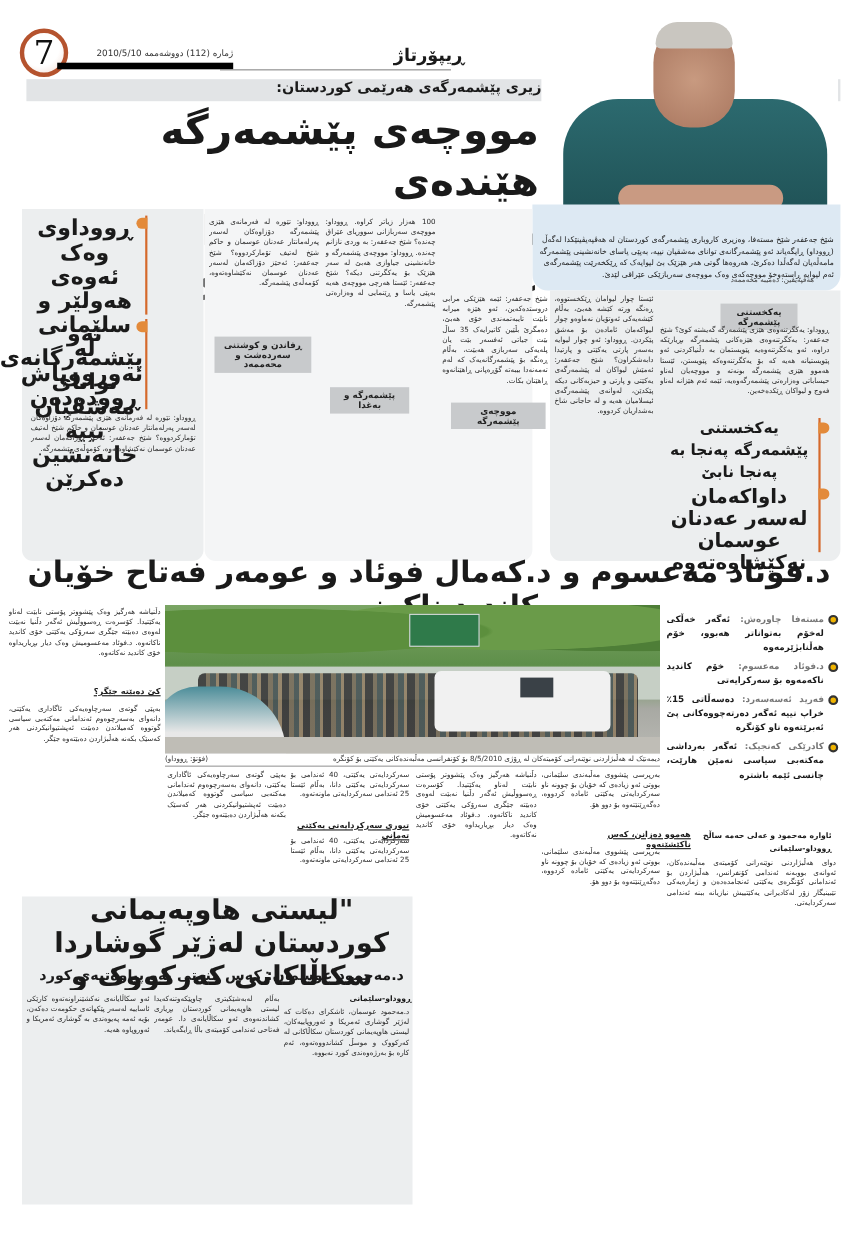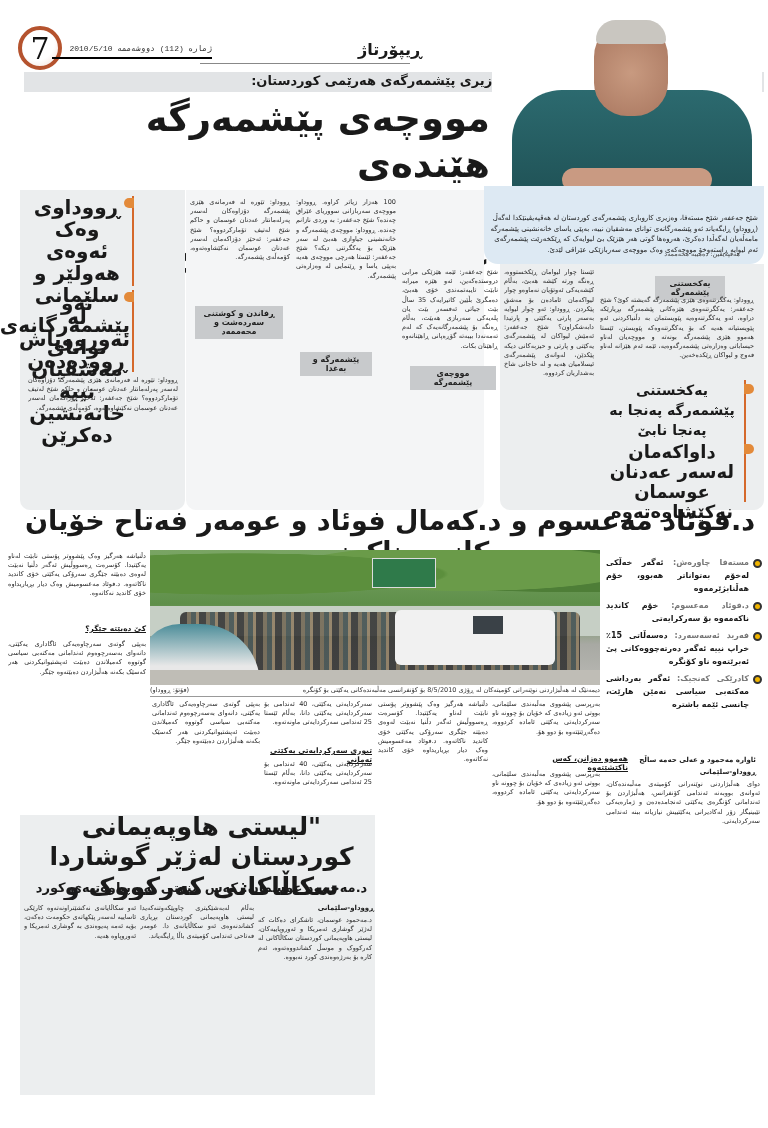--- a/index.html
+++ b/index.html
@@ -5,21 +5,21 @@
   * { box-sizing: border-box; margin: 0; padding: 0; }
   html, body { width: 768px; height: 1128px; background: #ffffff; overflow: hidden; }
   body { font-family: "DejaVu Sans", sans-serif; color: #1a1a1a; position: relative; }
   .rtl { direction: rtl; text-align: right; }
   .abs { position: absolute; }
 
   
   .page-num-circle { left: 18px; top: 26px; width: 44px; height: 44px; border-radius: 50%;
     border: 4px solid #b5532e; background: radial-gradient(circle at 40% 35%, #ffffff 55%, #f1dcd3 100%);
     display:flex; align-items:center; justify-content:center; font-family: "DejaVu Serif", serif; font-size: 30px; color:#111; }
-  .date-line { left: 52px; top: 44px; width: 160px; font-size: 8px; color:#333; border-bottom: 2px solid #000000; padding-bottom: 4px; direction: rtl; text-align:right;font-family:Liberation Mono, monospace; }
+  .date-line { left: 52px; top: 44px; width: 160px; font-size: 8px; color:#333; border-bottom: 6px solid #000000; padding-bottom: 4px; direction: rtl; text-align:right; }
   .header-rule { left: 200px; top: 63px; width: 210px; border-bottom: 1px solid #888; }
   .section-name { left: 350px; top: 40px; width: 80px; text-align:center; font-size: 16px; font-weight: bold; }
   .logo { left: 686px; top: 30px; width: 70px; height: 34px; font-family: "DejaVu Serif", serif; font-size: 22px; color:#2c2c2c; text-align:right; letter-spacing:-1px; border-right: 1px solid #bbb; padding-right:4px; }
   .logo-rule { left: 630px; top: 63px; width: 56px; border-bottom: 1px solid #888; }
 
   
   .kicker-bar { left: 24px; top: 72px; width: 740px; height: 20px; background: #e2e4e6; }
   .kicker { right: 260px; top: 73px; font-size: 13px; font-weight: bold; }
 
   

